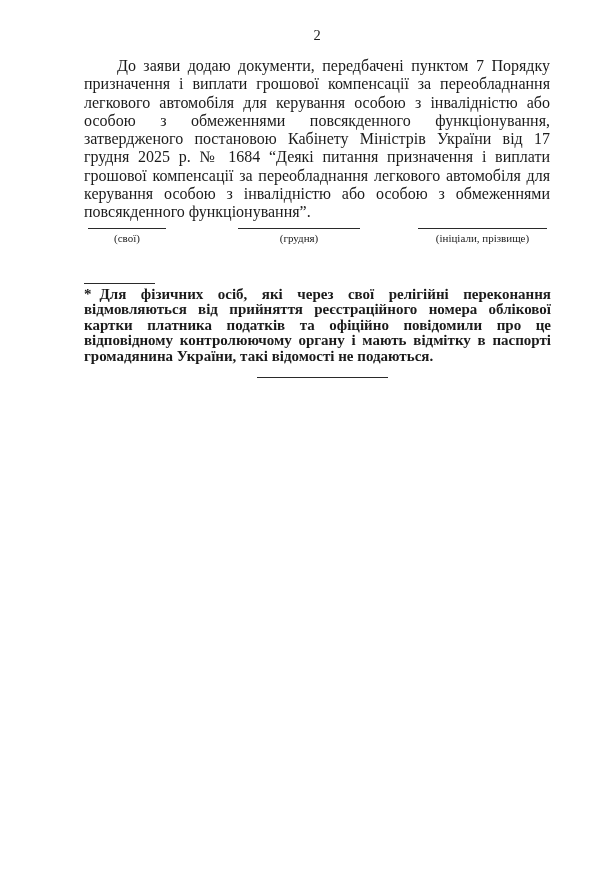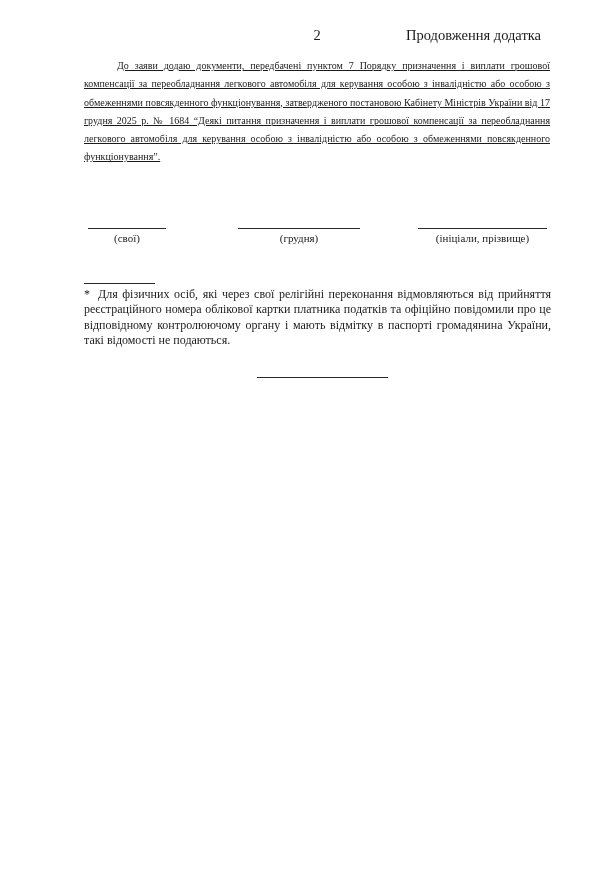--- a/index.html
+++ b/index.html
@@ -28,25 +28,24 @@
     position: absolute;
     top: 27px;
     right: 74px;
     font-size: 14.5px;
   }
   .main-paragraph {
     position: absolute;
     top: 57px;
     left: 84px;
     width: 466px;
-    font-size: 10px;
+    font-size: 16px;
     line-height: 18.3px;
     text-align: justify;
     text-indent: 33px;
-    text-decoration: underline;
   }
   .sig-group {
     position: absolute;
     top: 228px;
     text-align: center;
   }
   .sig-line {
     border-top: 1px solid #2a2a2a;
     height: 0;
     width: 100%;
@@ -65,44 +64,44 @@
     left: 84px;
     width: 71px;
     border-top: 1px solid #2a2a2a;
     height: 0;
   }
   .footnote {
     position: absolute;
     top: 287px;
     left: 84px;
     width: 467px;
-    font-size: 12px;
+    font-size: 15px;
     line-height: 15.4px;
     text-align: justify;
+    font-weight: bold;
   }
   .footnote .fn-marker {
     padding-right: 8px;
   }
   .bottom-rule {
     position: absolute;
     top: 377px;
     left: 257px;
     width: 131px;
     border-top: 1.5px solid #2a2a2a;
     height: 0;
   }
 </style>
 </head>
 <body>
 
 <div class="page">
 
   <div class="page-number">2</div>
 
-  <div class="continuation">Продовження додатка</div>
 
   <div class="main-paragraph">До заяви додаю документи, передбачені пунктом 7 Порядку призначення і виплати грошової компенсації за переобладнання легкового автомобіля для керування особою з інвалідністю або особою з обмеженнями повсякденного функціонування, затвердженого постановою Кабінету Міністрів України від 17 грудня 2025 р. № 1684 “Деякі питання призначення і виплати грошової компенсації за переобладнання легкового автомобіля для керування особою з інвалідністю або особою з обмеженнями повсякденного функціонування”.</div>
 
   <div class="sig-group sig-date">
     <div class="sig-line"></div>
     <div class="sig-label">(свої)</div>
   </div>
 
   <div class="sig-group sig-sign">
     <div class="sig-line"></div>

